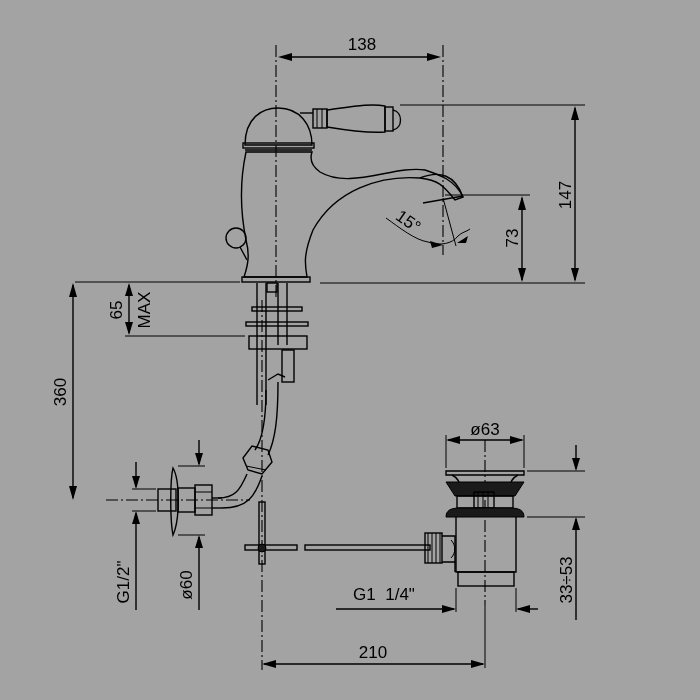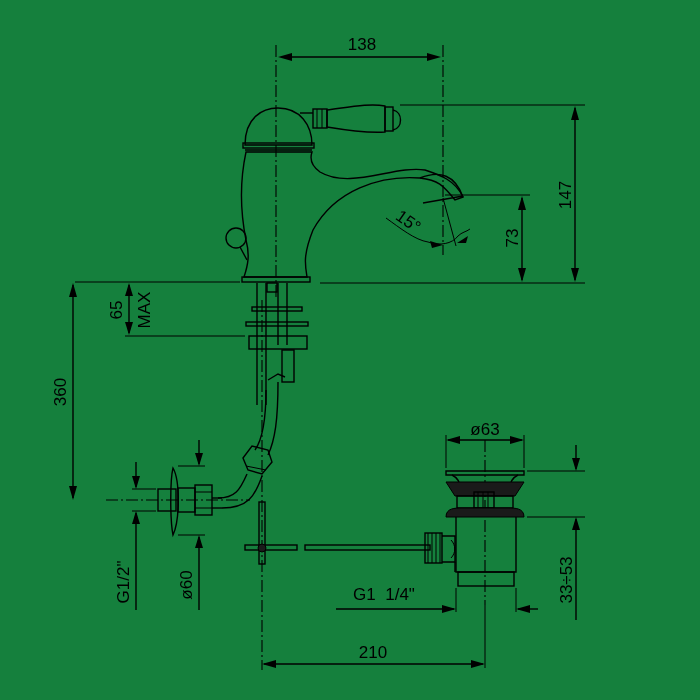--- a/index.html
+++ b/index.html
@@ -1,16 +1,16 @@
 <!DOCTYPE html>
 <html><head>
   <meta charset="utf-8">
   <style>
     html, body { margin: 0; padding: 0; background: #ffffff; }
-    .canvas { position: relative; width: 700px; height: 700px; background: #15803d; overflow: hidden; }
+    .canvas { position: relative; width: 700px; height: 700px; background: #a3a3a3; overflow: hidden; }
     svg { position: absolute; left: 0; top: 0; }
     .dim-text { font-family: "Liberation Sans", sans-serif; font-size: 17px; fill: #000000; }
     .ln { stroke: #000; fill: none; stroke-width: 1.4; }
     .thin { stroke: #000; fill: none; stroke-width: 1; }
     .center { stroke: #000; fill: none; stroke-width: 1.1; stroke-dasharray: 12 3 2 3; }
     .solid { fill: #000; }
     .dark { fill: #1a1a1a; stroke: #000; stroke-width: 1; }
   </style>
 </head>
 <body>

